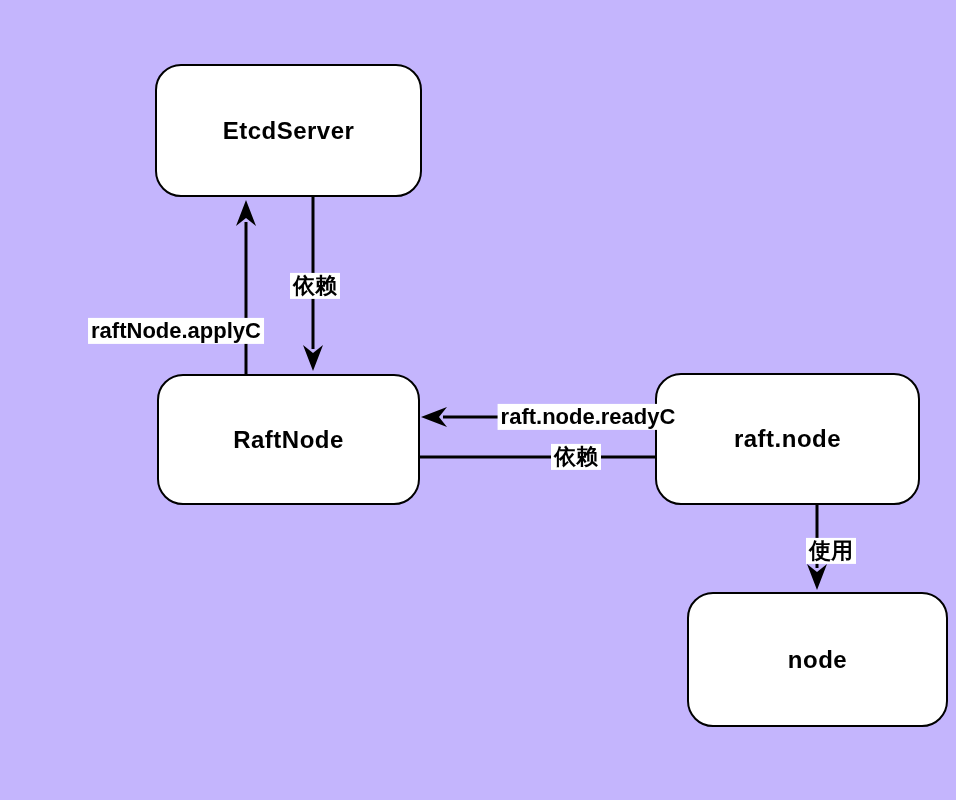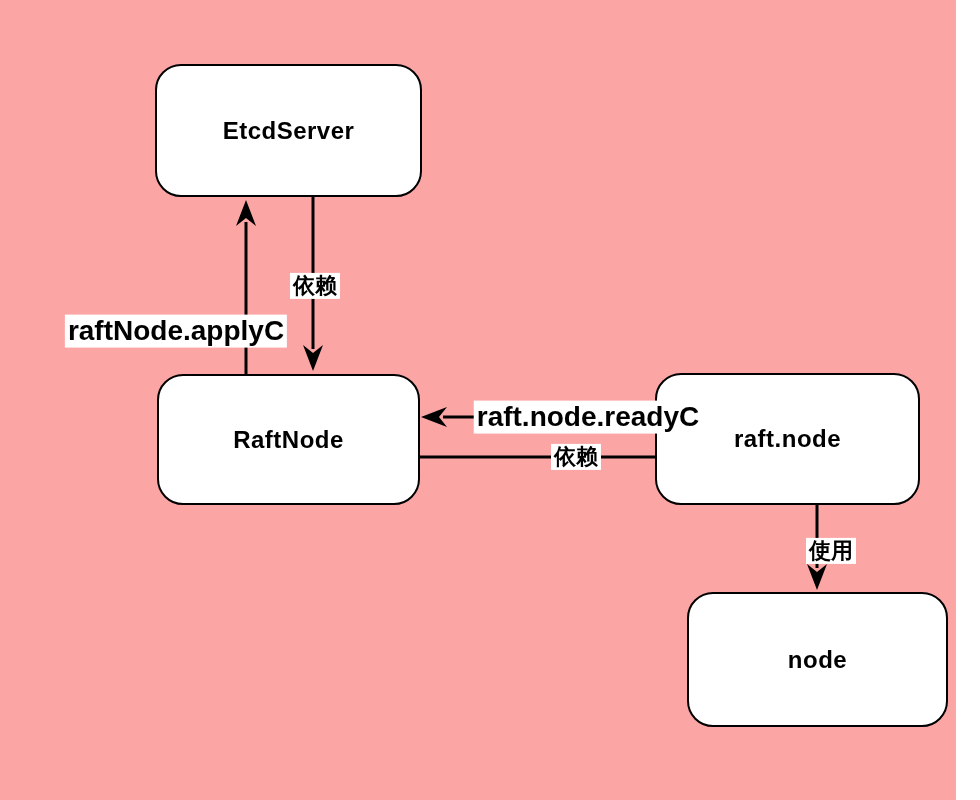--- a/index.html
+++ b/index.html
@@ -5,21 +5,21 @@
   html, body {
     margin: 0;
     padding: 0;
     background: #ffffff;
     font-family: "Liberation Sans", "DejaVu Sans", sans-serif;
   }
   .canvas {
     position: relative;
     width: 956px;
     height: 800px;
-    background: #fca5a5;
+    background: #c4b5fd;
     overflow: hidden;
   }
   .edges-layer {
     position: absolute;
     left: 0;
     top: 0;
     z-index: 1;
   }
   .node-box {
     position: absolute;
@@ -42,21 +42,21 @@
     position: absolute;
     transform: translate(-50%, -50%);
     background: #ffffff;
     font-weight: bold;
     color: #000000;
     white-space: nowrap;
     padding: 1px 3px;
     z-index: 3;
     line-height: 1.1;
   }
-  .edge-label.latin { font-size: 28px; }
+  .edge-label.latin { font-size: 22px; }
   .edge-label.cjk   { font-size: 22px; }
 
   #n-etcdserver { left: 155px; top: 64px;  width: 267px; height: 133px; }
   #n-raftnode   { left: 157px; top: 374px; width: 263px; height: 131px; }
   #n-raftnodepkg{ left: 655px; top: 373px; width: 265px; height: 132px; }
   #n-raft       { left: 687px; top: 592px; width: 261px; height: 135px; }
 
   #lbl-yilai-top { left: 315px; top: 286px; }
   #lbl-applyc    { left: 176px; top: 331px; }
   #lbl-readyc    { left: 549px; top: 417px; margin-left: 39px; }

